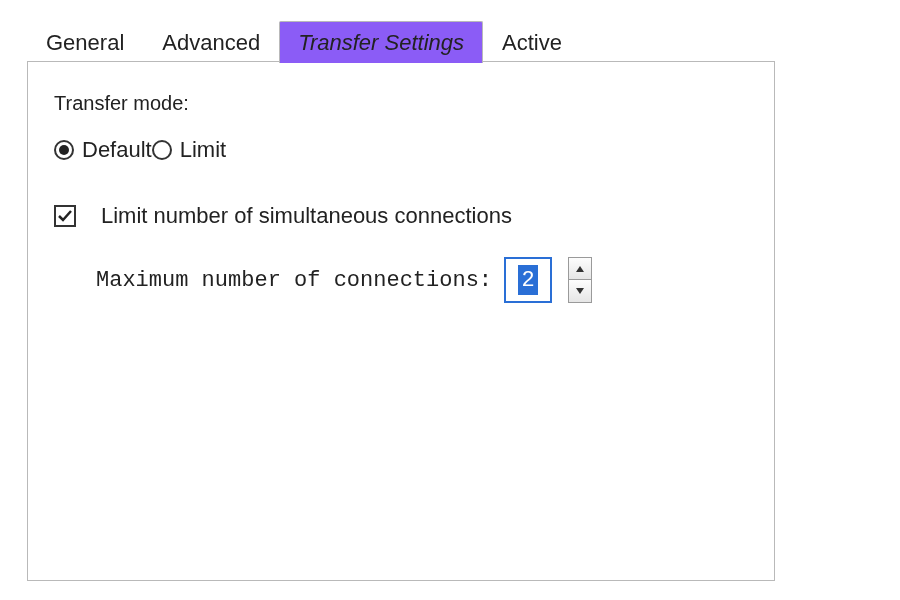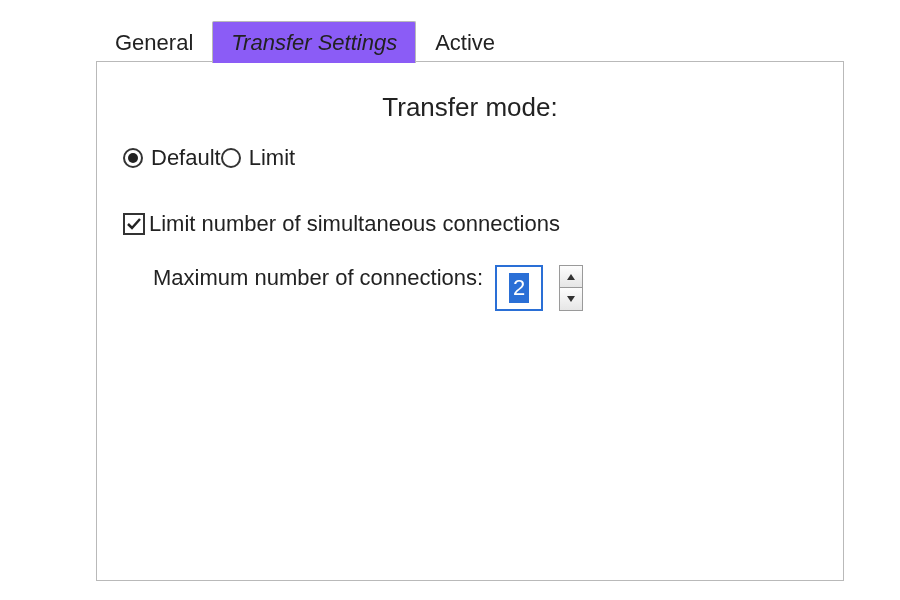--- a/index.html
+++ b/index.html
@@ -12,21 +12,21 @@
       font-size: 22px;
       color: #222;
       background: #fff;
       overflow: hidden;
     }
     .container {
       position: relative;
       width: 832px;
       height: 600px;
       padding-top: 14px;
-      padding-left: 96px;
+      padding-left: 27px;
     }
     .tab-strip {
       display: flex;
       align-items: flex-end;
       height: 48px;
       position: relative;
       z-index: 2;
     }
     .tab {
       padding: 8px 18px 6px 18px;
@@ -52,23 +52,22 @@
       border: 1px solid #b9b9b9;
       margin-top: -1px;
       min-height: 520px;
       padding: 30px 26px 26px 26px;
       background: #fff;
       position: relative;
       z-index: 1;
       width: 748px;
     }
     .section-label {
-      font-size: 26px;
+      font-size: 20px;
       margin-bottom: 22px;
-      text-align: center;
     }
     .radio-row {
       display: flex;
       align-items: center;
       margin-bottom: 40px;
     }
     .radio-item {
       display: flex;
       align-items: center;
       gap: 8px;
@@ -88,41 +87,43 @@
       content: "";
       width: 10px;
       height: 10px;
       background: #222;
       border-radius: 50%;
       display: block;
     }
     .checkbox-row {
       display: flex;
       align-items: center;
-      gap: 4px;
+      gap: 25px;
       margin-bottom: 28px;
       cursor: pointer;
     }
     .checkbox-box {
       width: 22px;
       height: 22px;
       border: 2px solid #333;
       background: #fff;
       display: inline-flex;
       align-items: center;
       justify-content: center;
     }
     .checkbox-box svg {
       width: 16px;
       height: 16px;
     }
     .indented-row {
       display: flex;
+      align-items: center;
       gap: 12px;
-      margin-left: 30px;
+      margin-left: 42px;
+      font-family: Liberation Mono, monospace;
     }
     .num-input {
       width: 48px;
       height: 46px;
       border: 2px solid #2a6fd6;
       outline: none;
       text-align: center;
       font-size: 22px;
       font-family: inherit;
       background: #fff;
@@ -169,20 +170,23 @@
     .spin-btn svg { width: 8px; height: 6px; }
   </style>
 </head>
 <body>
 
 <div class="container">
 
   <div class="tab-strip">
     <div class="tab">
       <span>General</span>
+    </div>
+    <div class="tab">
+      <span>Advanced</span>
     </div>
     <div class="tab active">
       <span>Transfer Settings</span>
     </div>
     <div class="tab">
       <span>Active</span>
     </div>
   </div>
 
   <div class="panel">

